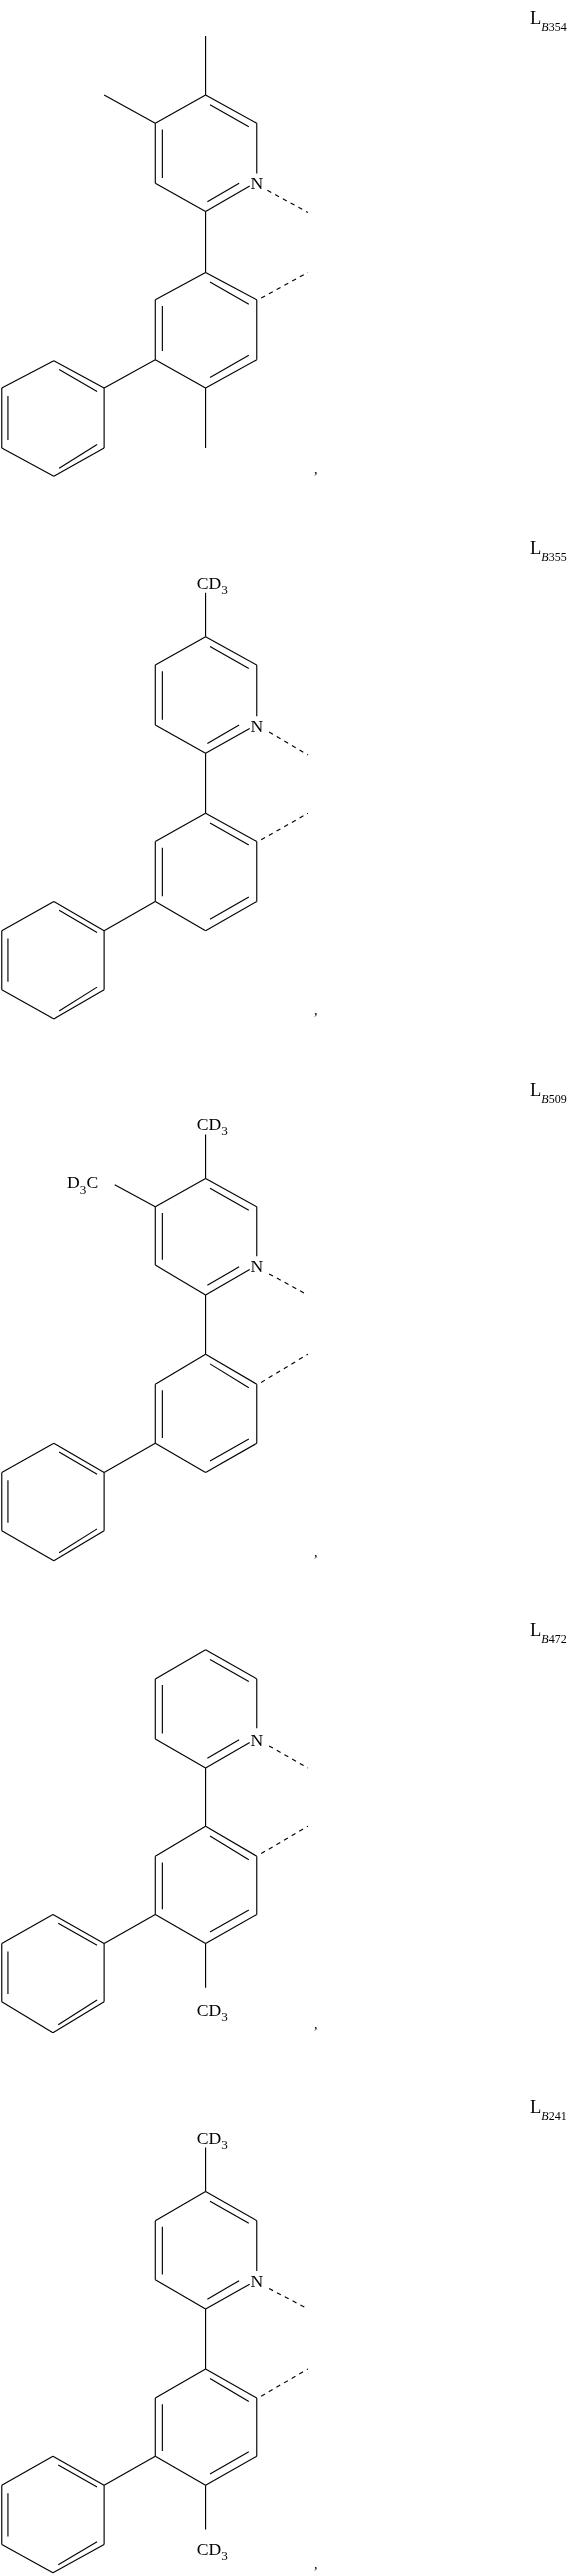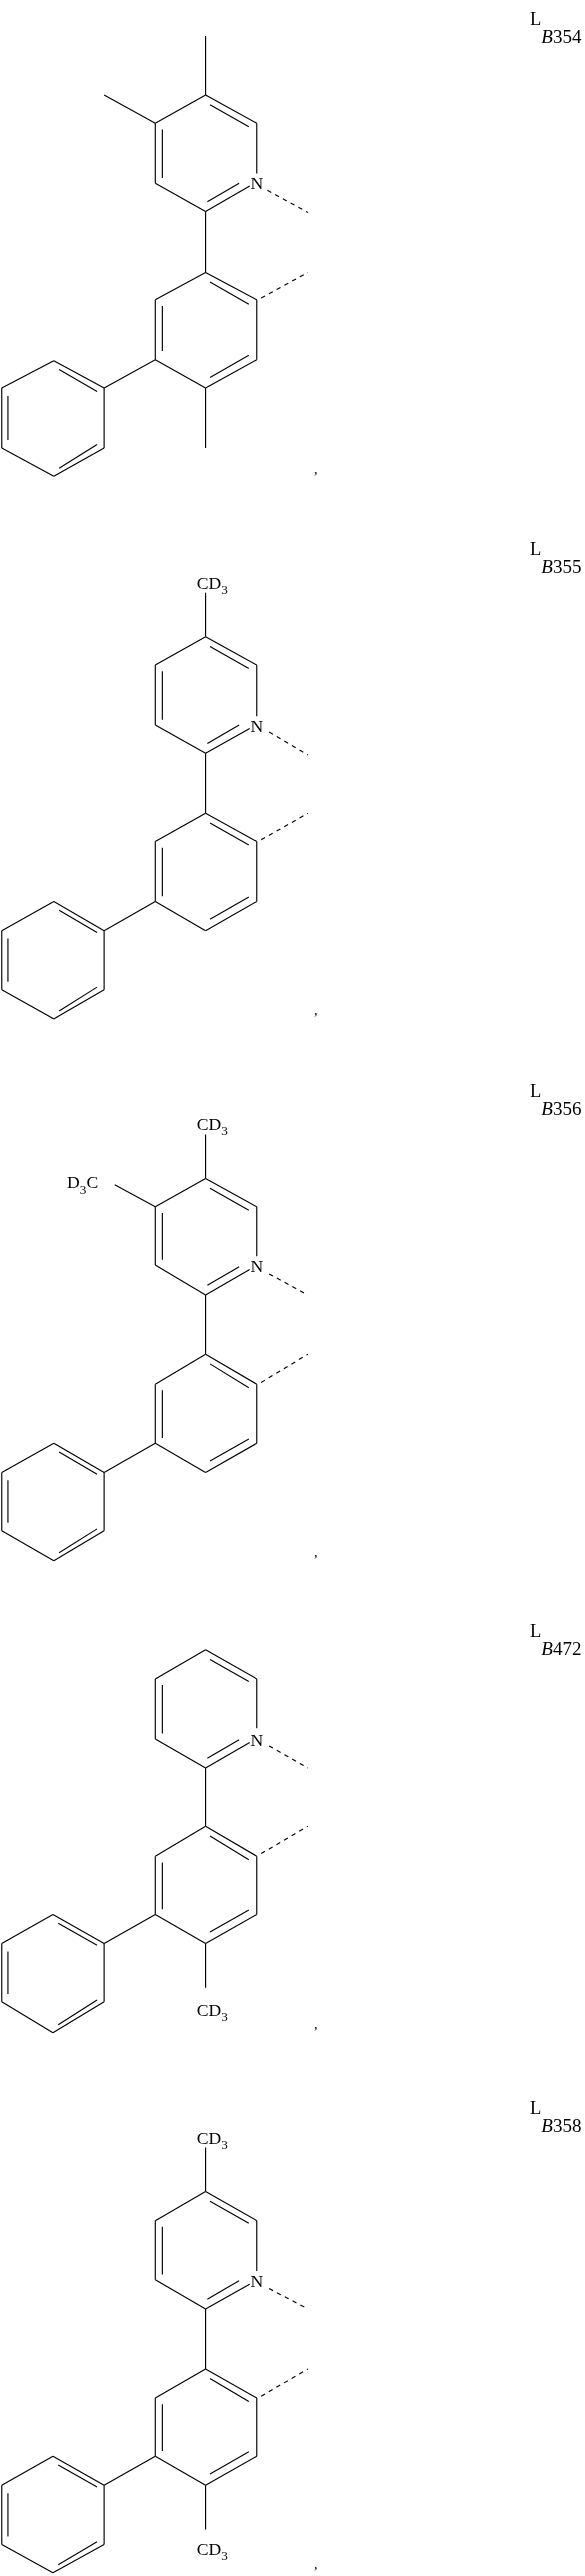--- a/index.html
+++ b/index.html
@@ -1,20 +1,20 @@
 <!DOCTYPE html>
 <html style="font-size:14px"><head>
 <meta charset="utf-8">
 <style>
   html, body { margin: 0; padding: 0; background: #ffffff; }
   body { width: 585px; height: 2576px; position: relative; overflow: hidden;
          font-family: "Liberation Serif", "DejaVu Serif", serif; color: #000; }
   #canvas { position: absolute; left: 0; top: 0; width: 585px; height: 2576px; }
   .compound-label { position: absolute; left: 530px; font-size: 18.5px; line-height: 1; white-space: nowrap; }
-  .compound-label .sub { font-size: 19px; position: relative; top: 18px; }
+  .compound-label .sub { font-size: 12px; position: relative; top: 7px; }
   .compound-label .sub i { font-style: italic; }
   svg text { font-family: "Liberation Serif", "DejaVu Serif", serif; fill: #000; }
 </style>
 </head>
 <body>
 
 <svg id="canvas" xmlns="http://www.w3.org/2000/svg" width="585" height="2576" viewBox="0 0 663 2918">
     <g>
       <line x1="233" y1="40" x2="233" y2="107" stroke="#000000" stroke-width="1.3" stroke-linecap="butt"></line>
       <line x1="118" y1="107" x2="176" y2="139" stroke="#000000" stroke-width="1.3" stroke-linecap="butt"></line>
@@ -208,22 +208,22 @@
   </svg>
 
 <div id="labels">
   <div class="compound-label" style="top:8.8px">
     <span>L</span><span class="sub"><i>B</i><span>354</span></span>
   </div>
   <div class="compound-label" style="top:539px">
     <span>L</span><span class="sub"><i>B</i><span>355</span></span>
   </div>
   <div class="compound-label" style="top:1081px">
-    <span>L</span><span class="sub"><i>B</i><span>356</span></span>
+    <span>L</span><span class="sub"><i>B</i><span>509</span></span>
   </div>
   <div class="compound-label" style="top:1621px">
     <span>L</span><span class="sub"><i>B</i><span>472</span></span>
   </div>
   <div class="compound-label" style="top:2098px">
-    <span>L</span><span class="sub"><i>B</i><span>358</span></span>
+    <span>L</span><span class="sub"><i>B</i><span>241</span></span>
   </div>
 </div>
 
 
 </body></html>

